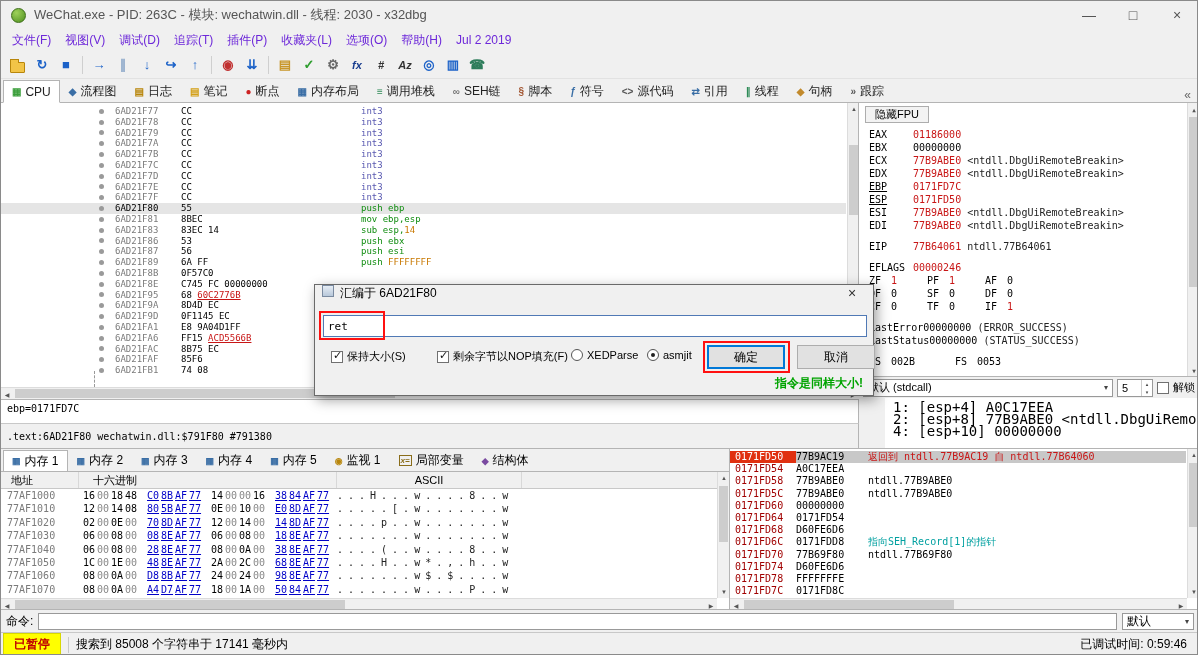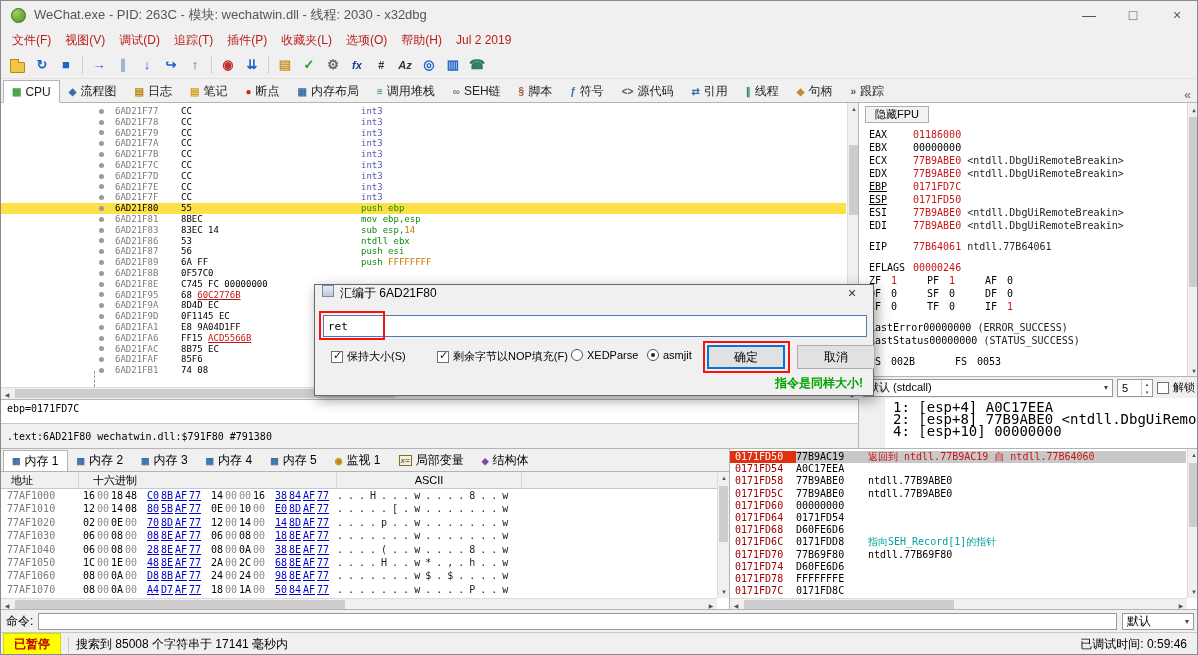--- a/index.html
+++ b/index.html
@@ -6,39 +6,39 @@
 body{font-family:"Liberation Sans",sans-serif;font-size:12px;color:#000;background:#d8d8d8;}
 #win{position:relative;width:1198px;height:655px;background:#f0f0f0;border:1px solid #8a8a8a;overflow:hidden;}
 
 #titlebar{position:absolute;left:0;top:0;width:1198px;height:28px;display:flex;align-items:center;background:#f0f0f0;}
 #bug{width:15px;height:15px;margin:0 8px 0 10px;border-radius:50%;background:radial-gradient(circle at 35% 30%,#9ed15a,#4e8f1f);border:1px solid #3c6e18;}
 #title-text{color:#555;font-size:13px;}
 .wbtns{margin-left:auto;display:flex;}
 .wbtn{width:44px;height:28px;display:flex;align-items:center;justify-content:center;color:#555;font-size:14px;}
 
 #menubar{position:absolute;left:0;top:28px;width:1198px;height:22px;display:flex;align-items:center;padding-left:4px;}
-.menu-item{padding:2px 7px;color:#b91c1c;}
+.menu-item{padding:2px 7px;color:#6d28d9;}
 
 #toolbar{position:absolute;left:0;top:50px;width:1198px;height:28px;display:flex;align-items:center;padding-left:5px;gap:2px;border-bottom:1px solid #e2e2e2;}
 .ti{width:22px;height:22px;display:flex;align-items:center;justify-content:center;font-size:13px;font-weight:bold;}
 .ti.text{font-size:11px;font-style:italic;}
 .tsep{width:1px;height:18px;background:#cfcfcf;margin:0 3px;}
 .mini-folder{width:15px;height:11px;background:#f2c447;border:1px solid #b8860b;border-radius:1px;position:relative;margin:5px 4px 0 4px;}
 .mini-folder:before{content:"";position:absolute;left:-1px;top:-4px;width:7px;height:3px;background:#f2c447;border:1px solid #b8860b;border-bottom:none;}
 
 #tabbar{position:absolute;left:0;top:78px;width:1198px;height:24px;display:flex;align-items:flex-end;background:#f0f0f0;border-bottom:1px solid #b4b4b4;padding-left:2px;}
 .tab{display:flex;align-items:center;gap:4px;height:22px;padding:0 8px;border:1px solid transparent;color:#222;white-space:nowrap;}
 .tab.active{background:#fff;border-color:#b4b4b4;border-bottom-color:#fff;margin-bottom:-1px;height:23px;}
 .tico{font-size:10px;font-weight:bold;}
 #tab-overflow{margin-left:auto;margin-right:8px;color:#666;}
 
 #disasm{position:absolute;left:0;top:102px;width:858px;height:284px;background:#fff;border-right:1px solid #b4b4b4;overflow:hidden;}
 #disrows{position:absolute;left:0;top:3px;right:12px;font-family:"DejaVu Sans Mono",monospace;font-size:9px;line-height:10.8px;}
 .drow{display:flex;height:10.8px;align-items:center;padding-left:98px;white-space:pre;}
-.drow.sel{background:#fde047;}
+.drow.sel{background:#e5e5e5;}
 .ddot{width:5px;height:5px;border-radius:50%;background:#9a9a9a;margin-right:11px;flex:none;}
 .daddr{width:66px;color:#7a7a7a;flex:none;}
 .drow.sel .daddr{color:#000;}
 .dbytes{width:180px;color:#000;flex:none;}
 .blink{color:#c81616;text-decoration:underline;}
 .dinstr{color:#0f8c0f;}
 .dinstr.int3{color:#5858b0;}
 .dval{color:#c87800;}
 #jump-line{position:absolute;left:93px;top:268px;height:16px;border-left:1px dashed #999;}
 
@@ -254,21 +254,21 @@
         <div class="drow"><span class="ddot"></span><span class="daddr">6AD21F79</span><span class="dbytes">CC</span><span class="dinstr int3">int3</span></div>
         <div class="drow"><span class="ddot"></span><span class="daddr">6AD21F7A</span><span class="dbytes">CC</span><span class="dinstr int3">int3</span></div>
         <div class="drow"><span class="ddot"></span><span class="daddr">6AD21F7B</span><span class="dbytes">CC</span><span class="dinstr int3">int3</span></div>
         <div class="drow"><span class="ddot"></span><span class="daddr">6AD21F7C</span><span class="dbytes">CC</span><span class="dinstr int3">int3</span></div>
         <div class="drow"><span class="ddot"></span><span class="daddr">6AD21F7D</span><span class="dbytes">CC</span><span class="dinstr int3">int3</span></div>
         <div class="drow"><span class="ddot"></span><span class="daddr">6AD21F7E</span><span class="dbytes">CC</span><span class="dinstr int3">int3</span></div>
         <div class="drow"><span class="ddot"></span><span class="daddr">6AD21F7F</span><span class="dbytes">CC</span><span class="dinstr int3">int3</span></div>
         <div class="drow sel"><span class="ddot"></span><span class="daddr">6AD21F80</span><span class="dbytes">55</span><span class="dinstr code">push ebp</span></div>
         <div class="drow"><span class="ddot"></span><span class="daddr">6AD21F81</span><span class="dbytes">8BEC</span><span class="dinstr code">mov ebp,esp</span></div>
         <div class="drow"><span class="ddot"></span><span class="daddr">6AD21F83</span><span class="dbytes">83EC 14</span><span class="dinstr code">sub esp,<span class="dval">14</span></span></div>
-        <div class="drow"><span class="ddot"></span><span class="daddr">6AD21F86</span><span class="dbytes">53</span><span class="dinstr code">ntdll ebx</span></div>
+        <div class="drow"><span class="ddot"></span><span class="daddr">6AD21F86</span><span class="dbytes">53</span><span class="dinstr code">push ebx</span></div>
         <div class="drow"><span class="ddot"></span><span class="daddr">6AD21F87</span><span class="dbytes">56</span><span class="dinstr code">push esi</span></div>
         <div class="drow"><span class="ddot"></span><span class="daddr">6AD21F89</span><span class="dbytes">6A FF</span><span class="dinstr code">push <span class="dval">FFFFFFFF</span></span></div>
         <div class="drow"><span class="ddot"></span><span class="daddr">6AD21F8B</span><span class="dbytes">0F57C0</span><span class="dinstr code"></span></div>
         <div class="drow"><span class="ddot"></span><span class="daddr">6AD21F8E</span><span class="dbytes">C745 FC 00000000</span><span class="dinstr code"></span></div>
         <div class="drow"><span class="ddot"></span><span class="daddr">6AD21F95</span><span class="dbytes">68 <span class="blink">60C2776B</span></span><span class="dinstr code"></span></div>
         <div class="drow"><span class="ddot"></span><span class="daddr">6AD21F9A</span><span class="dbytes">8D4D EC</span><span class="dinstr code"></span></div>
         <div class="drow"><span class="ddot"></span><span class="daddr">6AD21F9D</span><span class="dbytes">0F1145 EC</span><span class="dinstr code"></span></div>
         <div class="drow"><span class="ddot"></span><span class="daddr">6AD21FA1</span><span class="dbytes">E8 9A04D1FF</span><span class="dinstr code"></span></div>
         <div class="drow"><span class="ddot"></span><span class="daddr">6AD21FA6</span><span class="dbytes">FF15 <span class="blink">ACD5566B</span></span><span class="dinstr code"></span></div>
         <div class="drow"><span class="ddot"></span><span class="daddr">6AD21FAC</span><span class="dbytes">8B75 EC</span><span class="dinstr code"></span></div>

